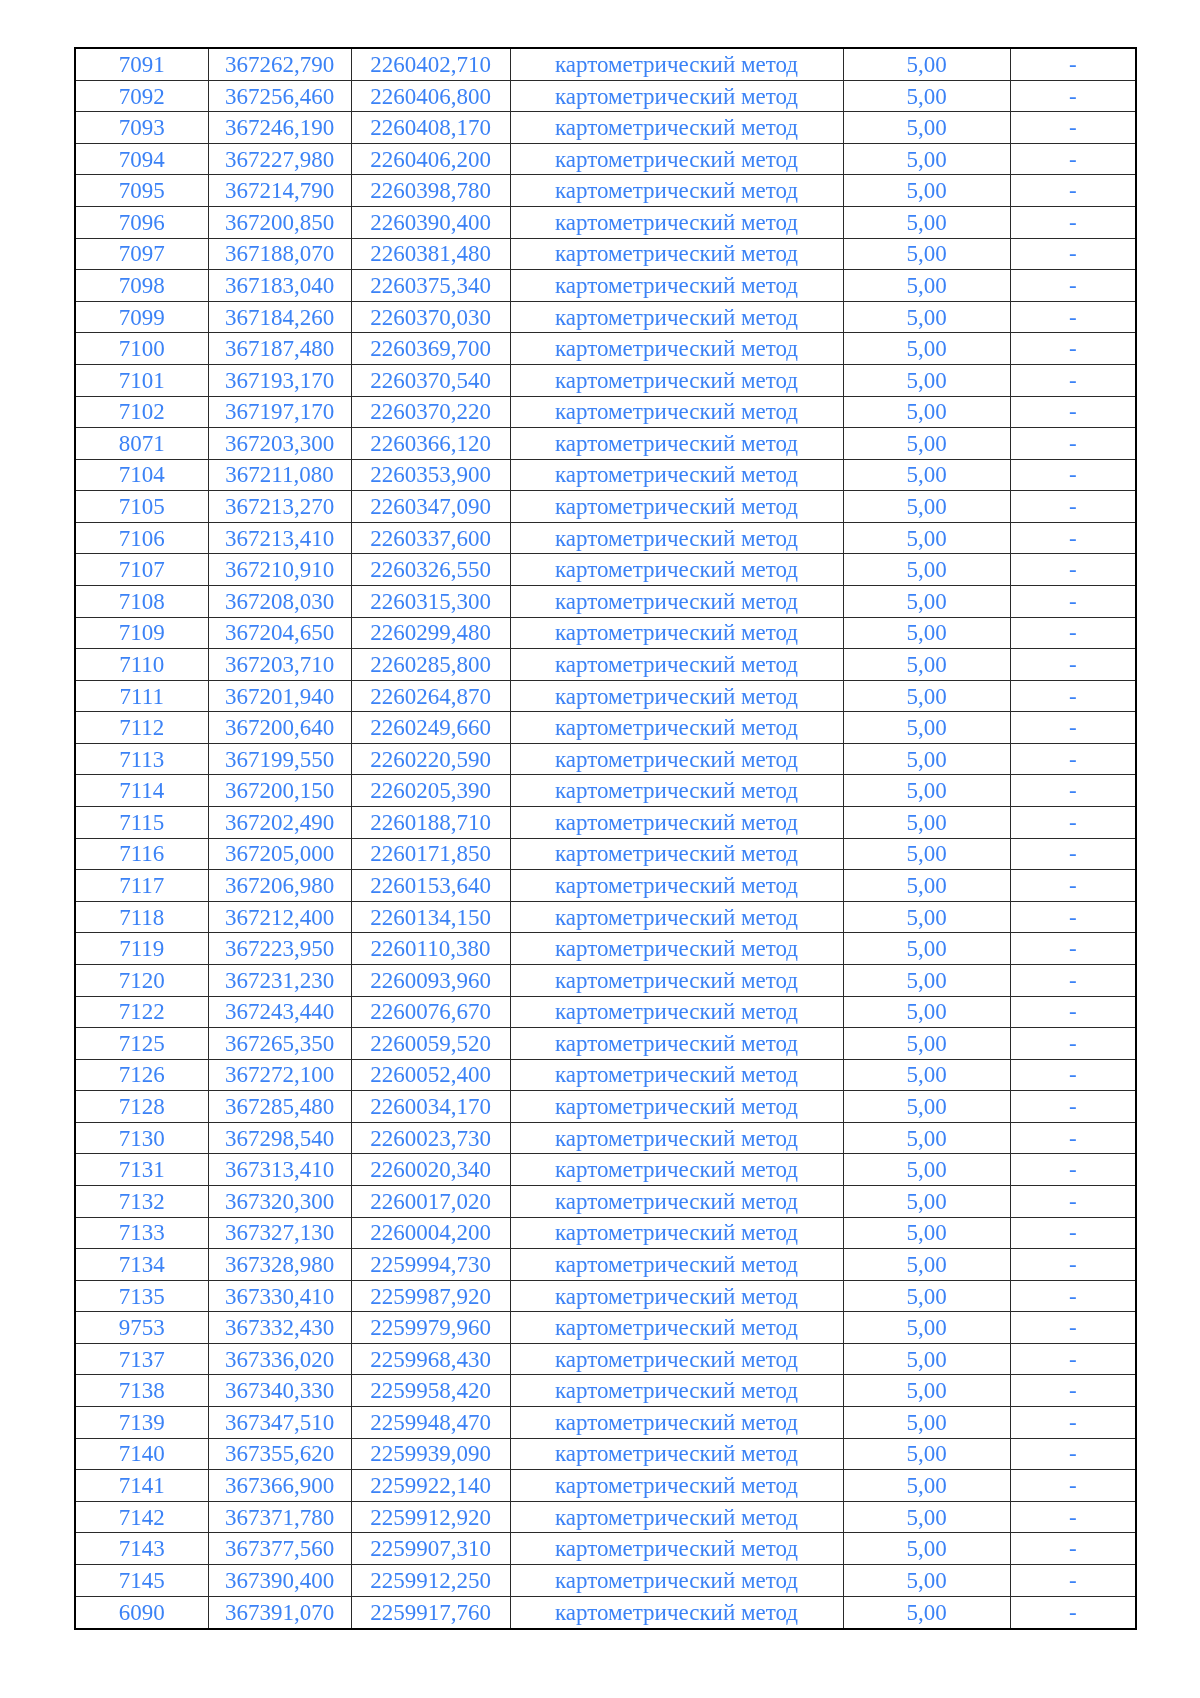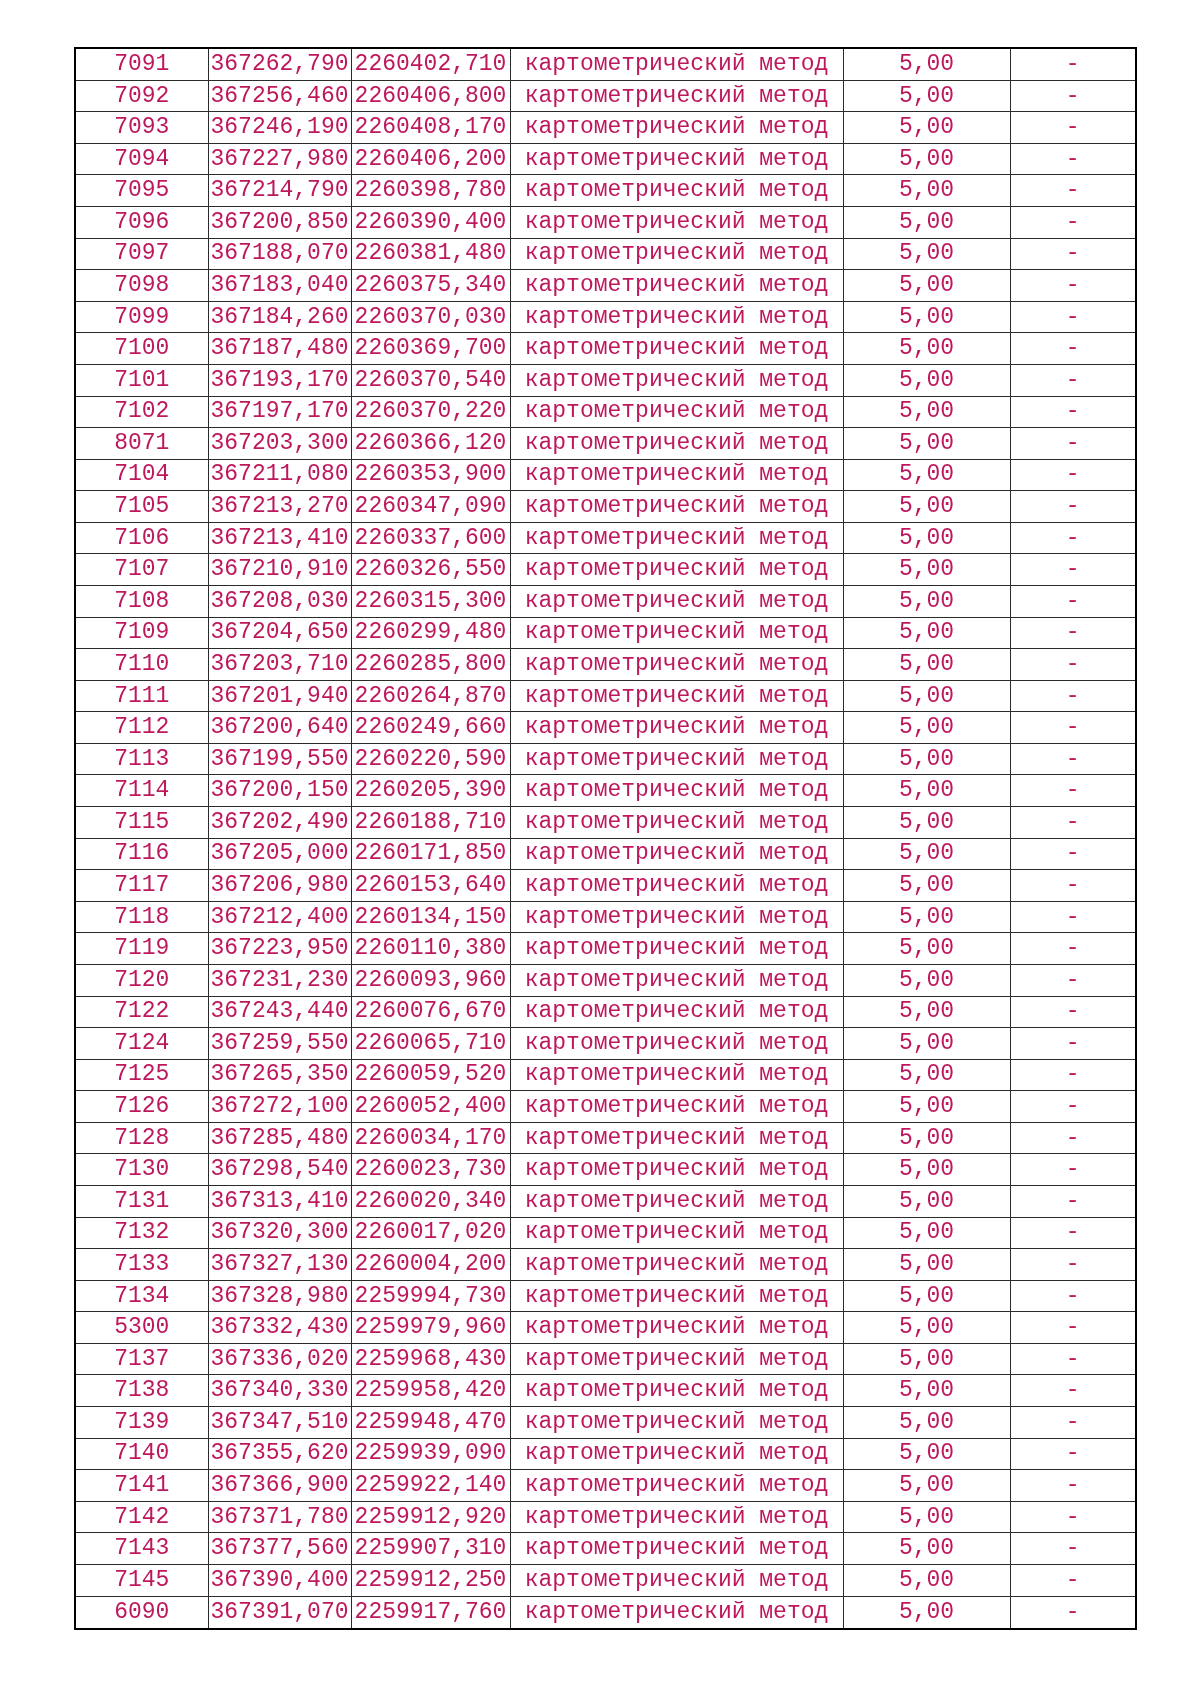--- a/index.html
+++ b/index.html
@@ -6,22 +6,22 @@
     margin: 0;
     padding: 0;
     background: #ffffff;
   }
   .page {
     position: relative;
     width: 1200px;
     height: 1698px;
     background: #ffffff;
     overflow: hidden;
-    font-family: Liberation Mono, monospace;
-    color: #be185d;
+    font-family: Liberation Serif, serif;
+    color: #3b82f6;
   }
   table.coords {
     position: absolute;
     left: 74px;
     top: 47px;
     width: 1061px;
     height: 1583px;
     border-collapse: collapse;
     table-layout: fixed;
     border: 2px solid #000000;
@@ -294,28 +294,20 @@
       </tr>
         <tr>
         <td>7122</td>
         <td>367243,440</td>
         <td>2260076,670</td>
         <td>картометрический метод</td>
         <td>5,00</td>
         <td>-</td>
       </tr>
         <tr>
-        <td>7124</td>
-        <td>367259,550</td>
-        <td>2260065,710</td>
-        <td>картометрический метод</td>
-        <td>5,00</td>
-        <td>-</td>
-      </tr>
-        <tr>
         <td>7125</td>
         <td>367265,350</td>
         <td>2260059,520</td>
         <td>картометрический метод</td>
         <td>5,00</td>
         <td>-</td>
       </tr>
         <tr>
         <td>7126</td>
         <td>367272,100</td>
@@ -366,21 +358,29 @@
       </tr>
         <tr>
         <td>7134</td>
         <td>367328,980</td>
         <td>2259994,730</td>
         <td>картометрический метод</td>
         <td>5,00</td>
         <td>-</td>
       </tr>
         <tr>
-        <td>5300</td>
+        <td>7135</td>
+        <td>367330,410</td>
+        <td>2259987,920</td>
+        <td>картометрический метод</td>
+        <td>5,00</td>
+        <td>-</td>
+      </tr>
+        <tr>
+        <td>9753</td>
         <td>367332,430</td>
         <td>2259979,960</td>
         <td>картометрический метод</td>
         <td>5,00</td>
         <td>-</td>
       </tr>
         <tr>
         <td>7137</td>
         <td>367336,020</td>
         <td>2259968,430</td>

